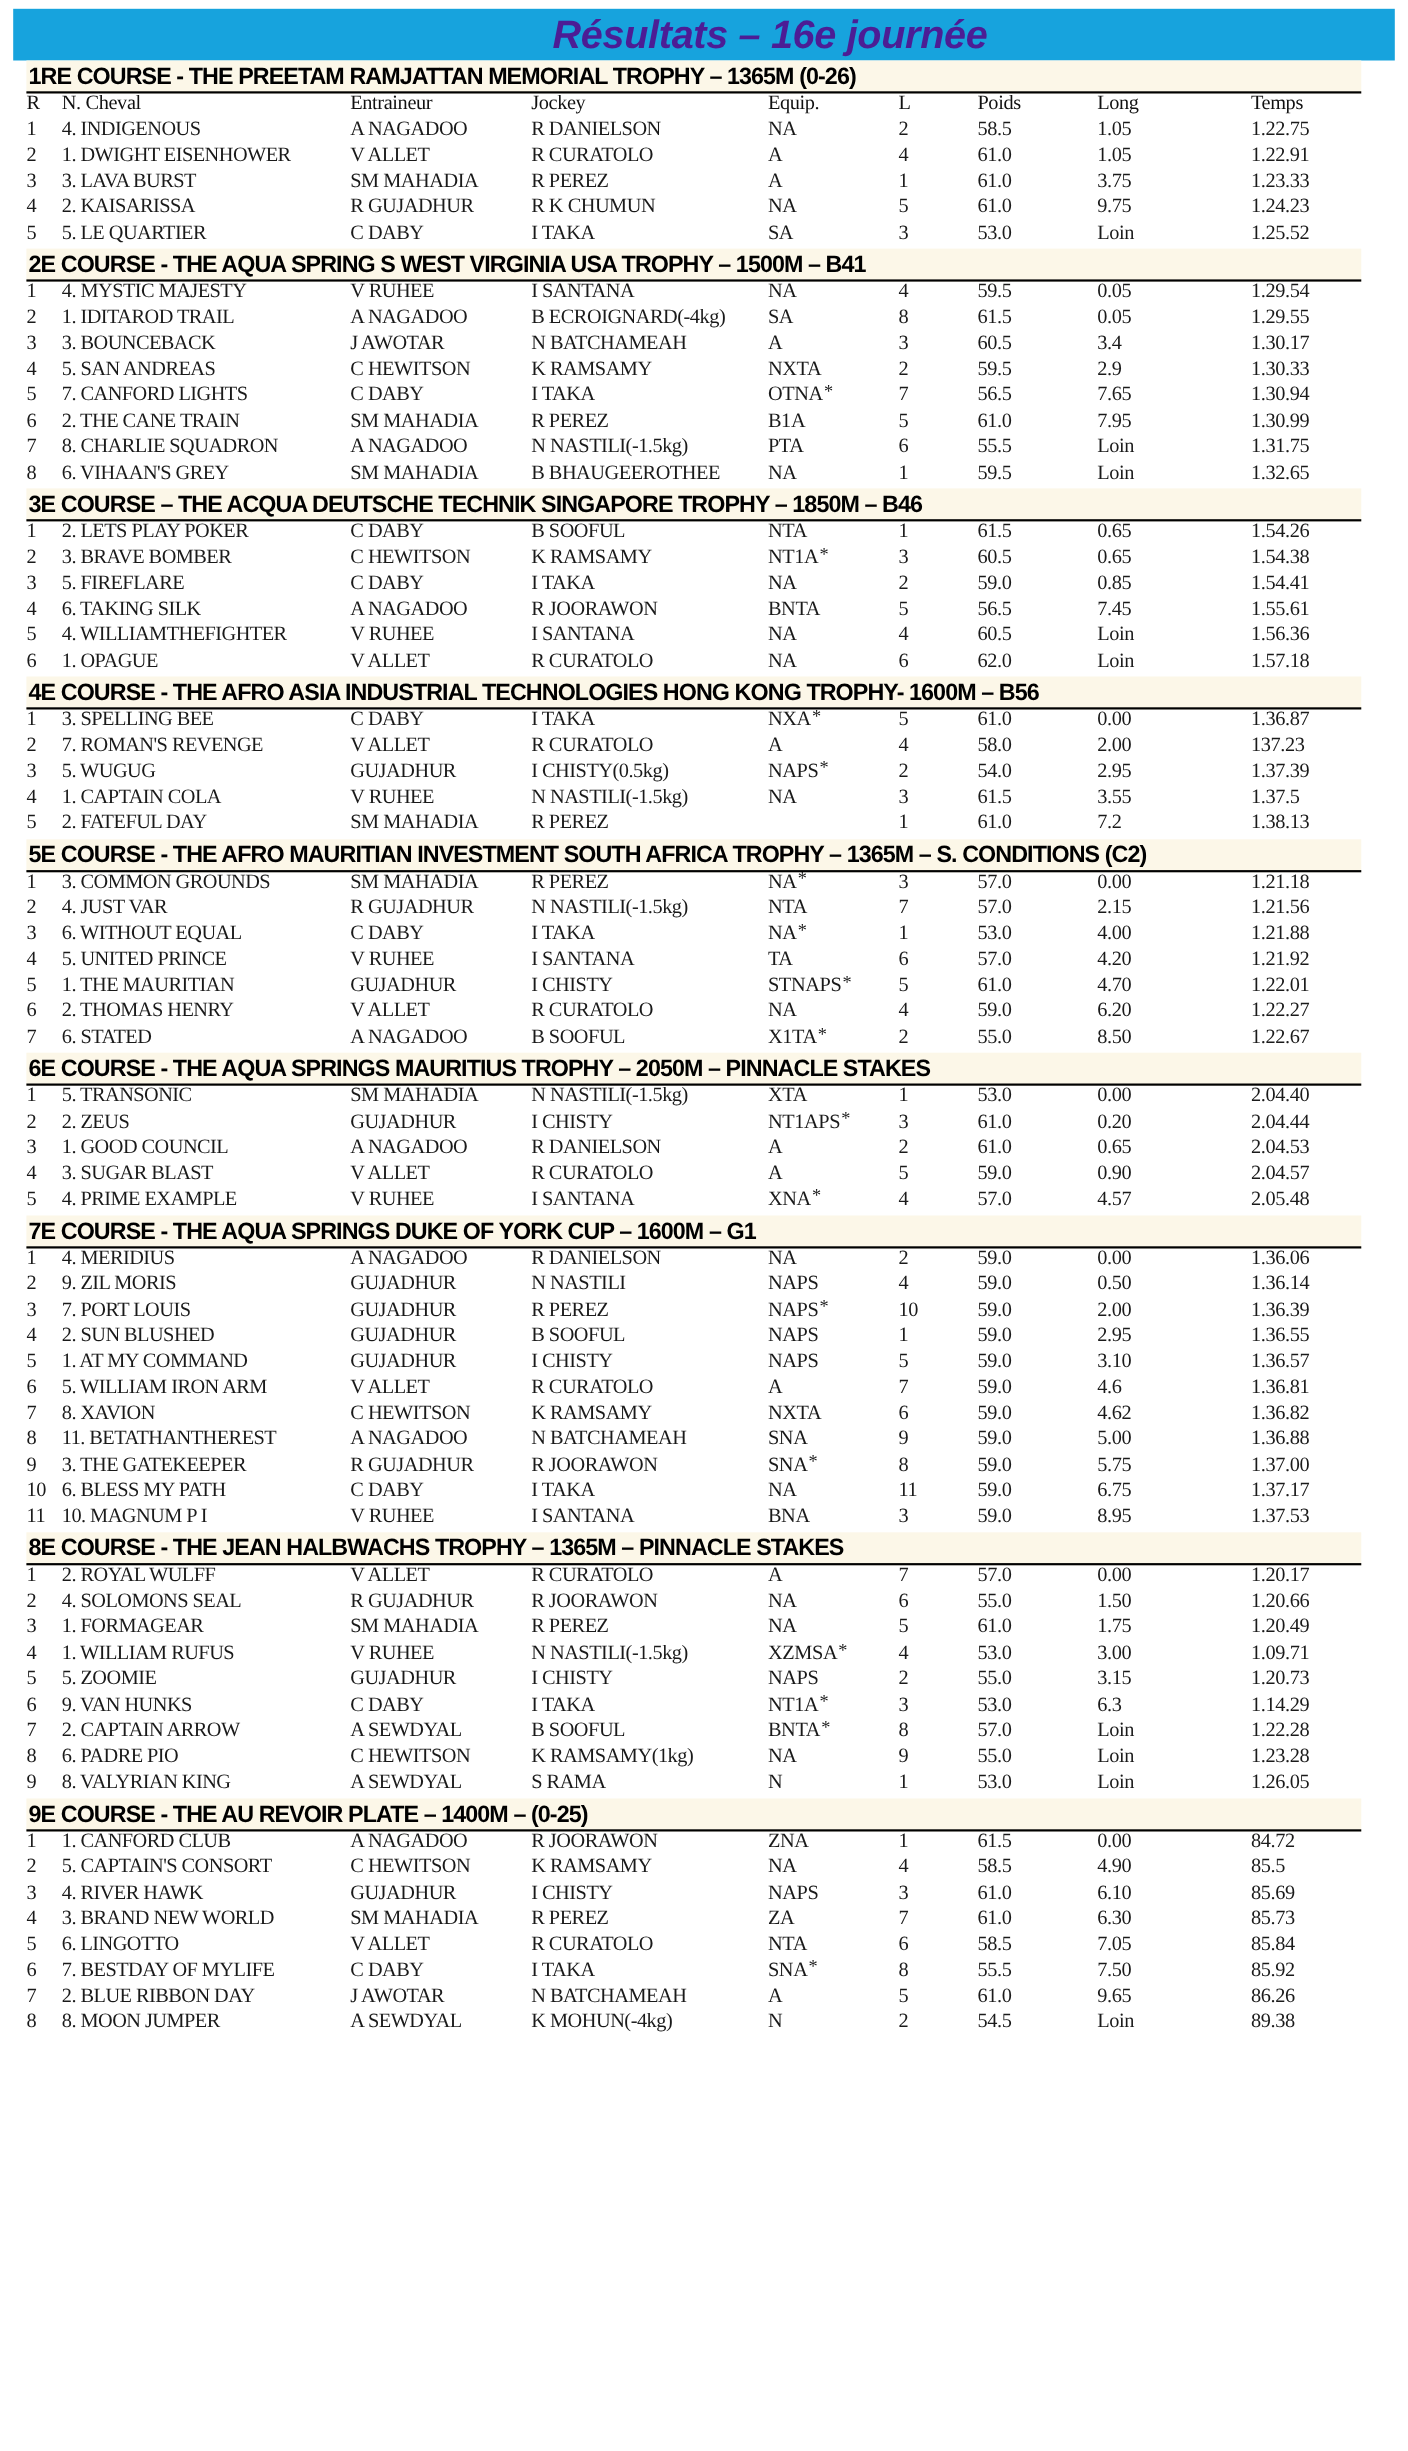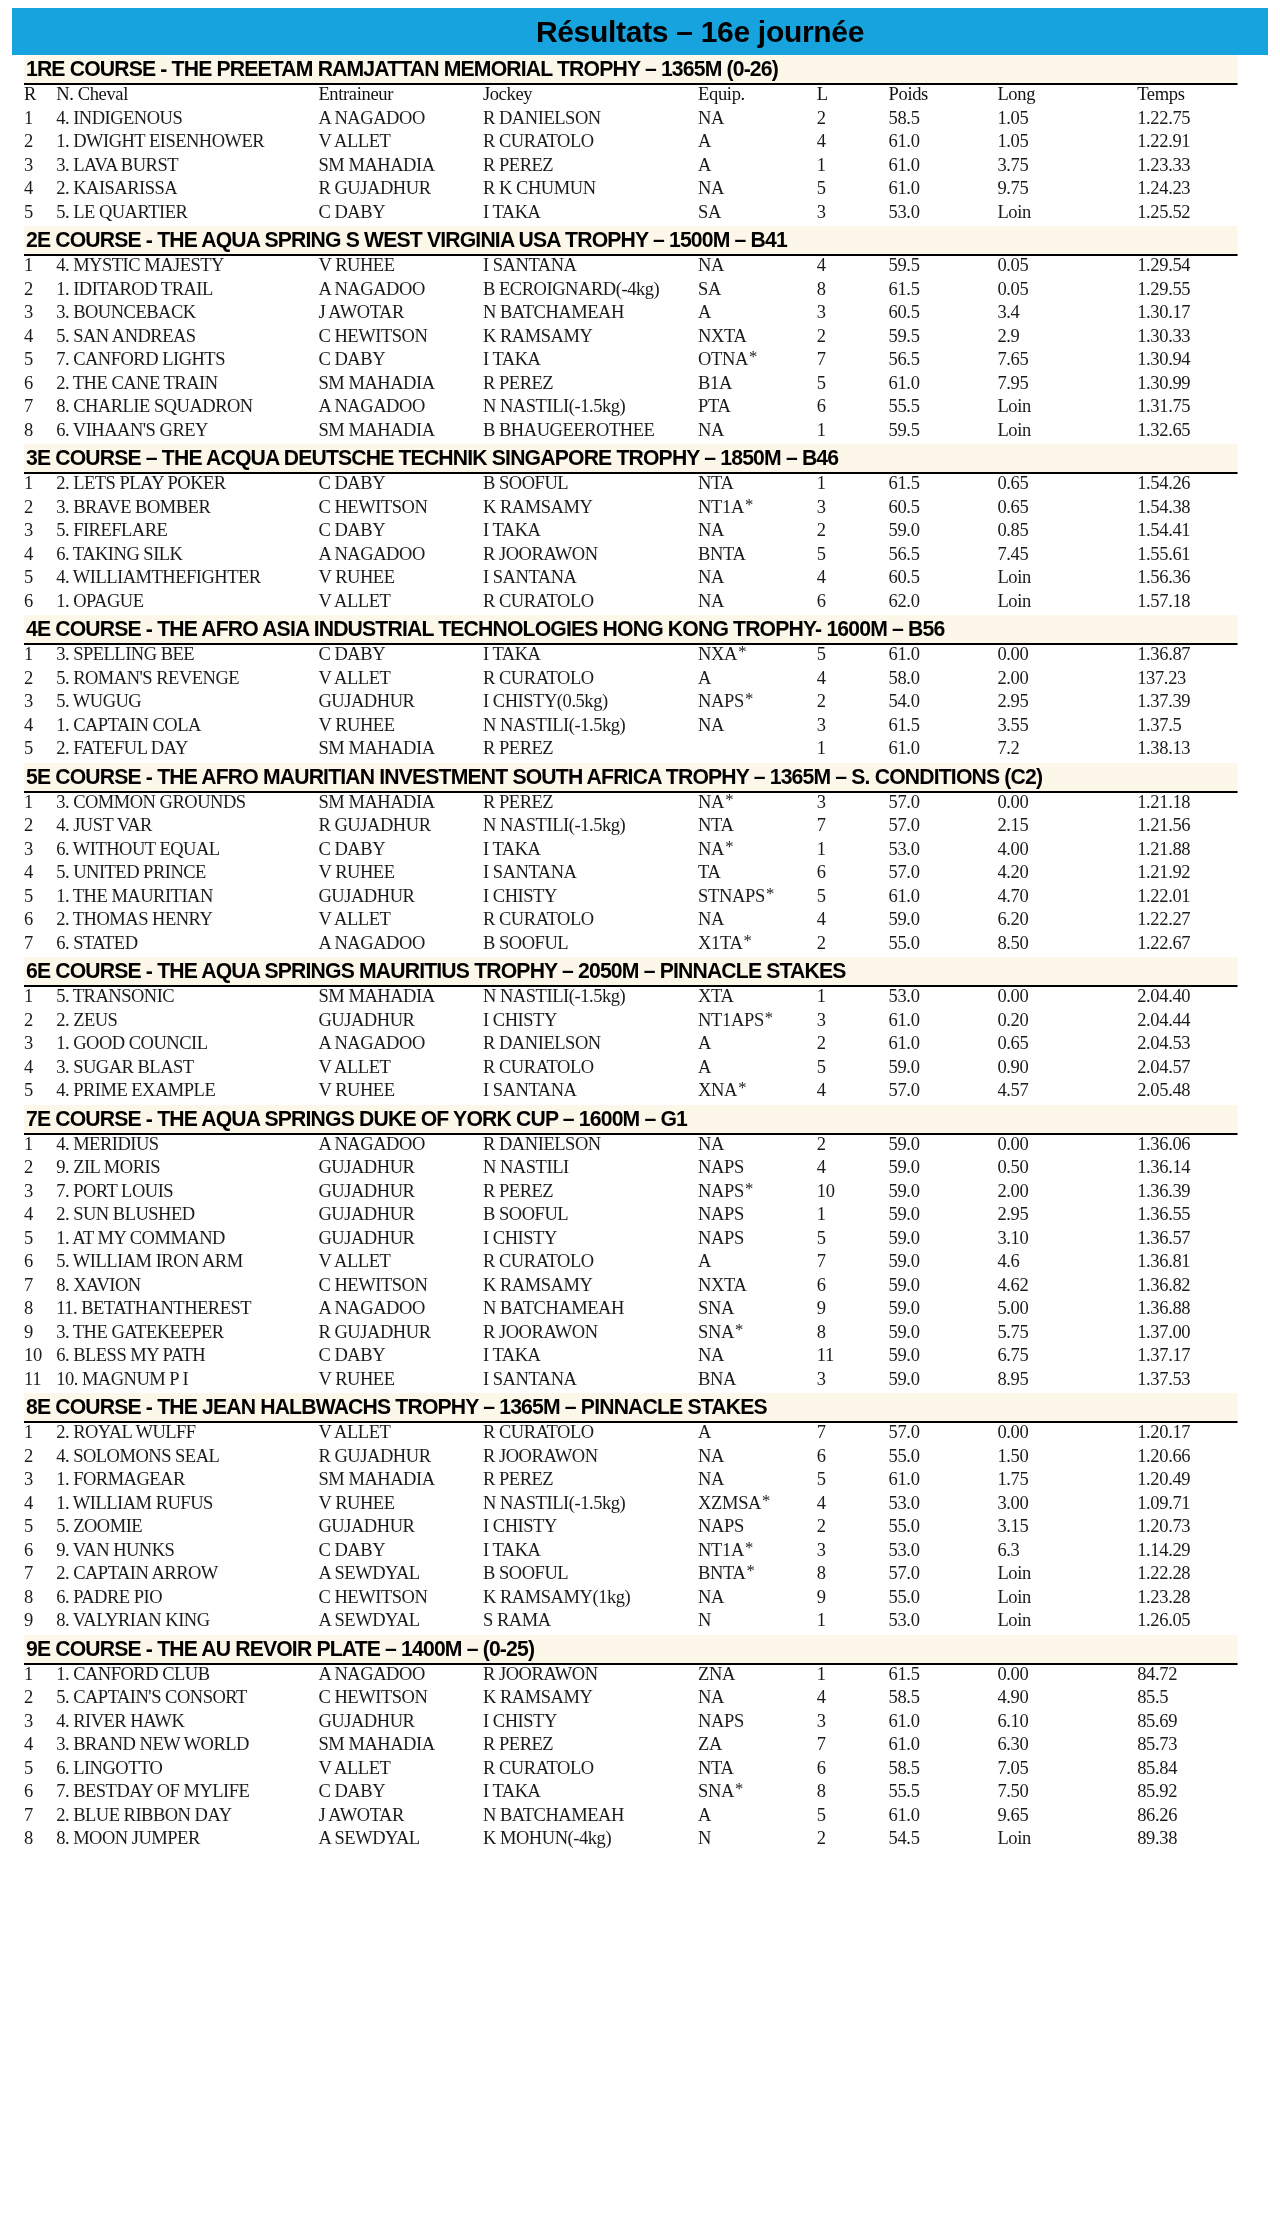--- a/index.html
+++ b/index.html
@@ -27,26 +27,27 @@
     background: #17A3DD;
     height: 47px;
     display: flex;
     align-items: center;
     justify-content: center;
     overflow: hidden;
   }
   .masthead-title {
     font-family: "Liberation Sans", "DejaVu Sans", sans-serif;
     font-weight: bold;
-    font-size: 30px;
+    font-size: 36px;
     letter-spacing: -0.3px;
-    color: #000000;
+    color: #4c1d95;
     line-height: 1;
     padding-left: 120px;
     white-space: nowrap;
+    font-style: italic;
   }
 
   
   .race {
     margin: 0 24px;
   }
   .race-title {
     font-family: "Liberation Sans", "DejaVu Sans", sans-serif;
     font-weight: bold;
     font-size: 21.5px;
@@ -414,21 +415,21 @@
               <td class="cell-train">C DABY</td>
               <td class="cell-jockey">I TAKA</td>
               <td class="cell-equip">NXA<span class="star">*</span></td>
               <td class="cell-l">5</td>
               <td class="cell-poids">61.0</td>
               <td class="cell-long">0.00</td>
               <td class="cell-temps">1.36.87</td>
             </tr>
             <tr>
               <td class="cell-rank">2</td>
-              <td class="cell-horse">5. ROMAN'S REVENGE</td>
+              <td class="cell-horse">7. ROMAN'S REVENGE</td>
               <td class="cell-train">V ALLET</td>
               <td class="cell-jockey">R CURATOLO</td>
               <td class="cell-equip">A</td>
               <td class="cell-l">4</td>
               <td class="cell-poids">58.0</td>
               <td class="cell-long">2.00</td>
               <td class="cell-temps">137.23</td>
             </tr>
             <tr>
               <td class="cell-rank">3</td>

